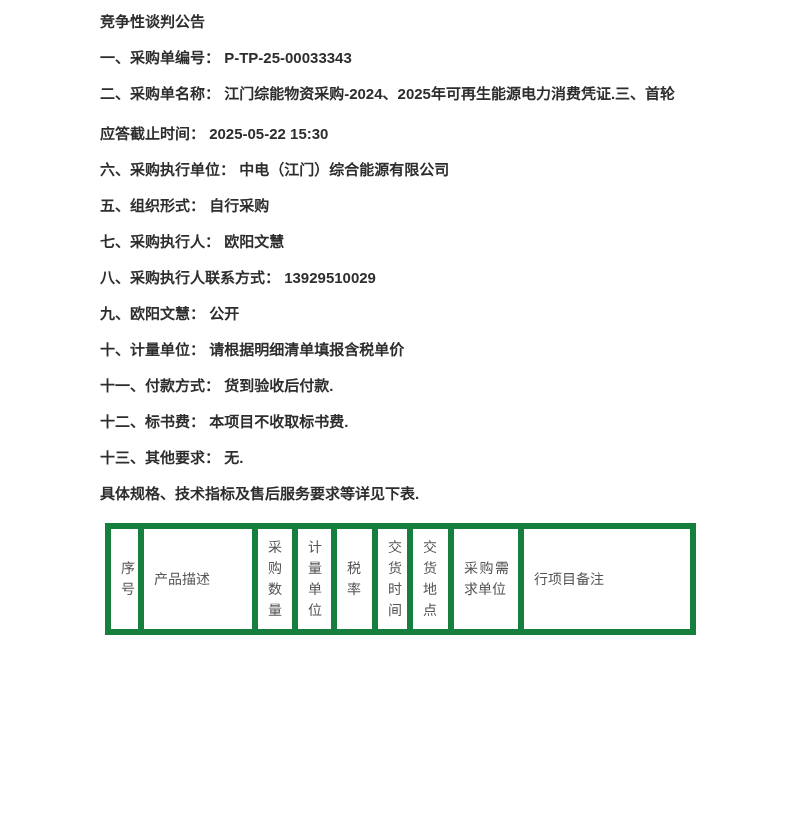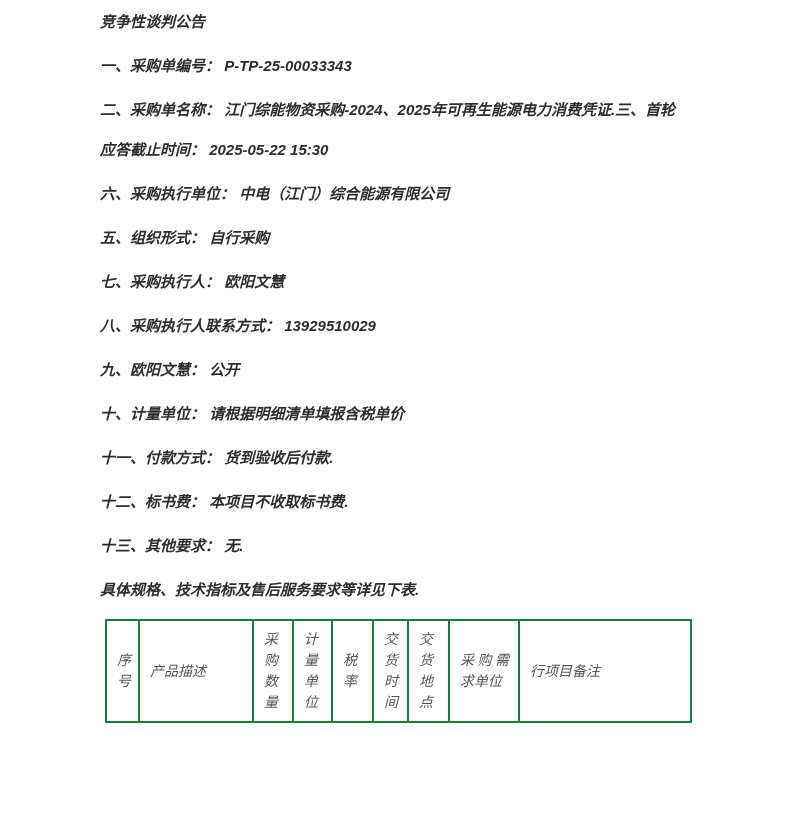--- a/index.html
+++ b/index.html
@@ -11,38 +11,37 @@
     width: 793px;
     height: 821px;
     overflow: hidden;
     font-family: "Liberation Sans", sans-serif;
   }
   .doc {
     padding: 10px 100px 4px 100px;
     color: #2e2e2e;
     font-size: 15px;
     font-weight: 700;
-    font-style: italic;
   }
   .line {
     line-height: 24px;
-    margin-top: 20px;
+    margin-top: 12px;
     white-space: nowrap;
   }
   .line.first { margin-top: 0; }
   .line.cont  { margin-top: 16px; }
   table.spec {
     border-collapse: collapse;
     table-layout: fixed;
     width: 585px;
     margin-top: 17px;
     margin-left: 5px;
   }
   table.spec th {
-    border: 2px solid #15803d;
+    border: 6px solid #15803d;
     font-weight: 400;
     color: #555555;
     font-size: 14px;
     line-height: 21px;
     text-align: left;
     vertical-align: middle;
     padding: 8px 9px 8px 10px;
     height: 84px;
     word-break: break-all;
     overflow: hidden;

